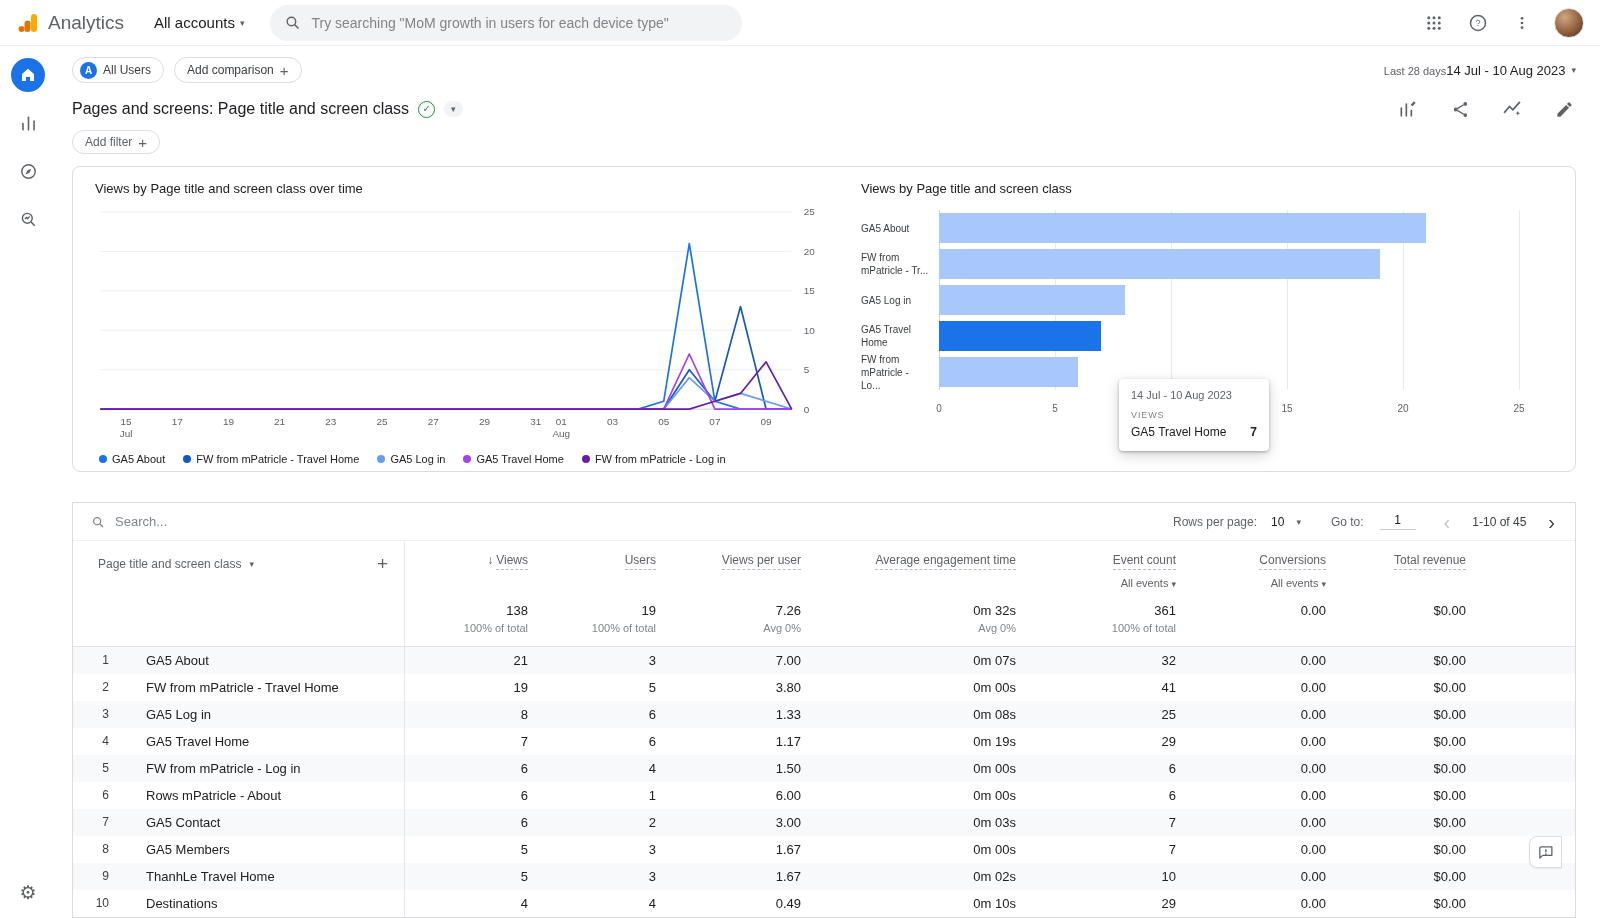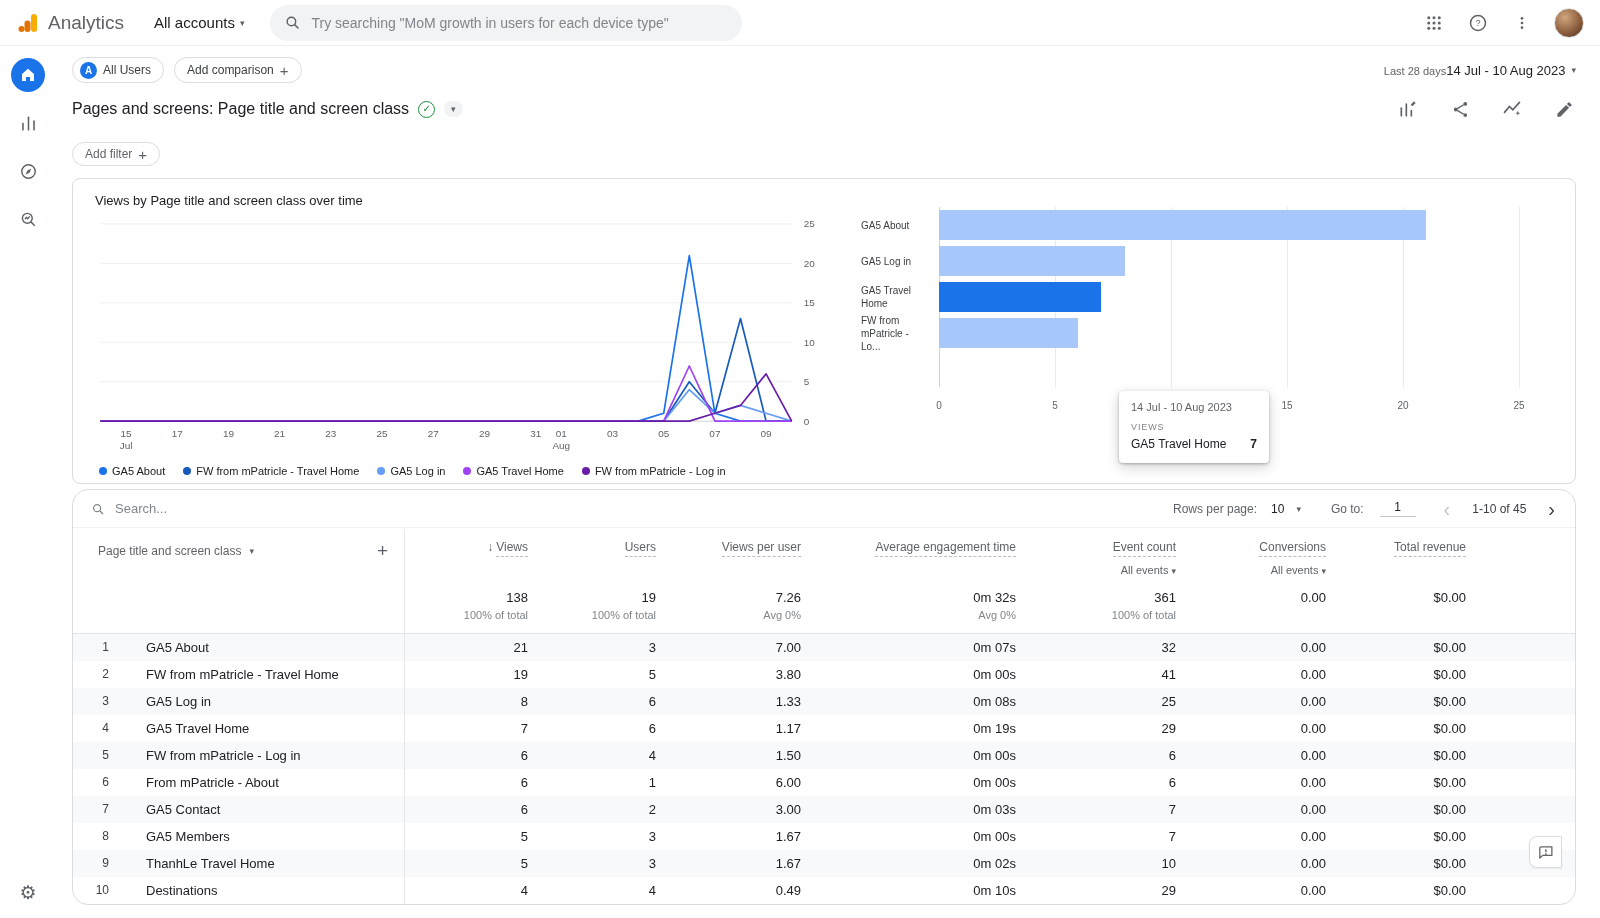--- a/index.html
+++ b/index.html
@@ -36,21 +36,21 @@
 .daterange{margin-left:auto;display:flex;align-items:baseline;gap:0;cursor:pointer}
 .daterange .preset{font-size:11px;color:#5f6368}
 .daterange .range{font-size:13px;color:#202124;display:flex;align-items:center;gap:6px}
 
 .title-row{display:flex;align-items:center;margin-top:14px;gap:9px;height:26px}
 .report-title{font-size:16px;font-weight:400;color:#202124}
 .check-badge{width:17px;height:17px;border:1.6px solid #1e8e3e;border-radius:50%;color:#1e8e3e;font-size:10px;line-height:1;display:flex;align-items:center;justify-content:center}
 .title-caret{font-size:9px;color:#5f6368;background:#f1f3f4;border-radius:9px;padding:3px 7px;cursor:pointer}
 .title-actions{margin-left:auto;display:flex;gap:28px;color:#5f6368;align-items:center}
 
-.filter-row{margin-top:20px;height:24px}
+.filter-row{margin-top:8px;height:24px}
 .chip.small{height:24px;font-size:12px;color:#5f6368}
 
 
 .charts-card{position:relative;border:1px solid #dadce0;border-radius:8px;margin-top:12px;display:flex;height:306px;background:#fff}
 .chart-left{flex:0 0 778px;padding:14px 6px 6px 22px;display:flex;flex-direction:column}
 .chart-right{flex:1;padding:14px 56px 6px 10px;display:flex;flex-direction:column}
 .chart-title{font-size:13px;color:#202124}
 .legend{display:flex;gap:18px;margin-top:2px;padding-left:4px}
 .legend-item{display:flex;align-items:center;gap:5px;font-size:11px;color:#202124;cursor:pointer}
 .legend-dot{width:8px;height:8px;border-radius:50%;flex:none}
@@ -66,21 +66,21 @@
 .bar-track{flex:1;height:30px;position:relative}
 .bar-fill{position:absolute;left:0;top:0;bottom:0}
 
 .ga-tooltip{position:absolute;left:1046px;top:212px;width:150px;background:#fff;border-radius:4px;box-shadow:0 1px 3px rgba(0,0,0,.28),0 4px 14px rgba(0,0,0,.18);padding:10px 12px 12px;z-index:4;pointer-events:none}
 .tt-date{font-size:11px;color:#5f6368}
 .tt-metric{font-size:9px;letter-spacing:.9px;color:#80868b;margin-top:9px}
 .tt-row{display:flex;justify-content:space-between;margin-top:5px;font-size:12px;color:#202124}
 .tt-val{font-weight:700}
 
 
-.table-card{position:relative;border:1px solid #dadce0;border-radius:16px;margin-top:5px;background:#fff;overflow:hidden}
+.table-card{position:relative;border:1px solid #dadce0;border-radius:0;margin-top:30px;background:#fff;overflow:hidden}
 .table-toolbar{display:flex;align-items:center;height:38px;padding:0 18px;border-bottom:1px solid #eef0f2}
 .tbl-search{display:flex;align-items:center;gap:10px;color:#5f6368}
 .tbl-search input{border:0;outline:0;font-size:13px;color:#3c4043;width:200px;font-family:inherit}
 .tbl-search input::placeholder{color:#80868b}
 .tbl-controls{margin-left:auto;display:flex;align-items:center;font-size:12px;color:#5f6368;gap:8px}
 .selectval{font-size:12px;color:#202124;display:inline-flex;align-items:center;gap:12px;cursor:pointer;margin:0 22px 0 6px}
 .goto-input{width:36px;border:0;border-bottom:1px solid #c7cacd;font-size:12px;color:#202124;text-align:center;outline:0;margin:0 18px 0 8px;font-family:inherit;padding-bottom:2px}
 .pg-range{color:#3c4043;margin:0 12px}
 .pg-chevron{font-size:20px;line-height:1;cursor:pointer;padding:0 2px}
 .pg-chevron.disabled{color:#c4c7c5}
@@ -315,34 +315,41 @@
             <span class="legend-dot" style="background:#a142f4"></span>
             <span>GA5 Travel Home</span>
           </span>
           <span class="legend-item">
             <span class="legend-dot" style="background:#681da8"></span>
             <span>FW from mPatricle - Log in</span>
           </span>
         </div>
     </div>
     <div class="chart-right">
+      <div class="chart-title">Views by Page title and screen class</div>
       <div class="bar-body">
         <div class="grid-overlay" id="bar-gridlines">
             <div class="gridline-v" style="left: 0%; background: rgb(207, 210, 214);"></div>
             <div class="gridline-v" style="left: 20%; background: rgb(232, 234, 237);"></div>
             <div class="gridline-v" style="left: 40%; background: rgb(232, 234, 237);"></div>
             <div class="gridline-v" style="left: 60%; background: rgb(232, 234, 237);"></div>
             <div class="gridline-v" style="left: 80%; background: rgb(232, 234, 237);"></div>
             <div class="gridline-v" style="left: 100%; background: rgb(232, 234, 237);"></div>
           </div>
         <div class="bar-rows" id="bar-rows">
             <div class="bar-row">
               <span class="bar-label">GA5 About</span>
               <span class="bar-track">
                 <span class="bar-fill" style="width:84%;background:#a8c7fa"></span>
+              </span>
+            </div>
+            <div class="bar-row">
+              <span class="bar-label">FW from mPatricle - Tr...</span>
+              <span class="bar-track">
+                <span class="bar-fill" style="width:76%;background:#a8c7fa"></span>
               </span>
             </div>
             <div class="bar-row">
               <span class="bar-label">GA5 Log in</span>
               <span class="bar-track">
                 <span class="bar-fill" style="width:32%;background:#a8c7fa"></span>
               </span>
             </div>
             <div class="bar-row">
               <span class="bar-label">GA5 Travel Home</span>
@@ -510,21 +517,21 @@
           <div class="cell met">6</div>
           <div class="cell met">4</div>
           <div class="cell met">1.50</div>
           <div class="cell met">0m 00s</div>
           <div class="cell met">6</div>
           <div class="cell met">0.00</div>
           <div class="cell met">$0.00</div>
         </div>
         <div class="tgrid trow-data">
           <div class="cell num">6</div>
-          <div class="cell title">From mPatricle - About</div>
+          <div class="cell title">Rows mPatricle - About</div>
           <div class="cell met">6</div>
           <div class="cell met">1</div>
           <div class="cell met">6.00</div>
           <div class="cell met">0m 00s</div>
           <div class="cell met">6</div>
           <div class="cell met">0.00</div>
           <div class="cell met">$0.00</div>
         </div>
         <div class="tgrid trow-data">
           <div class="cell num">7</div>

